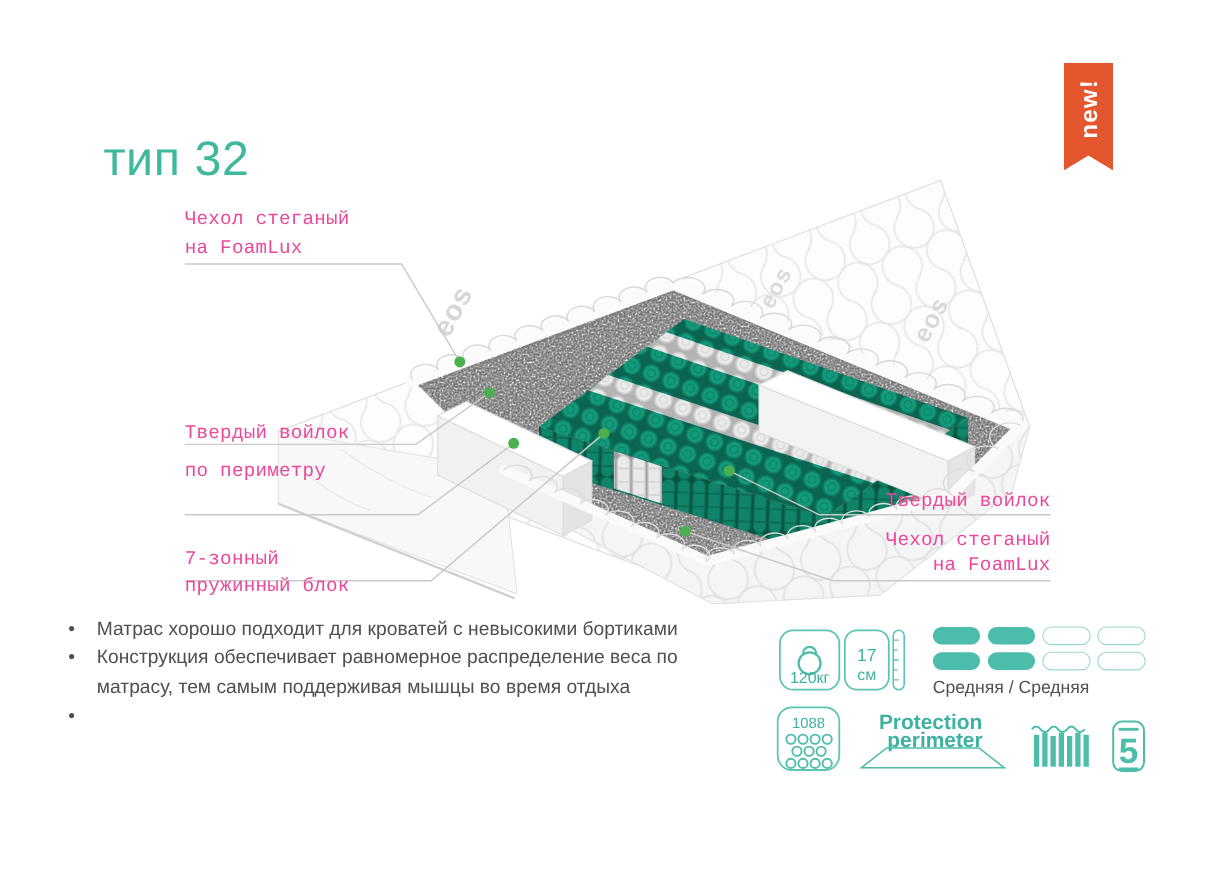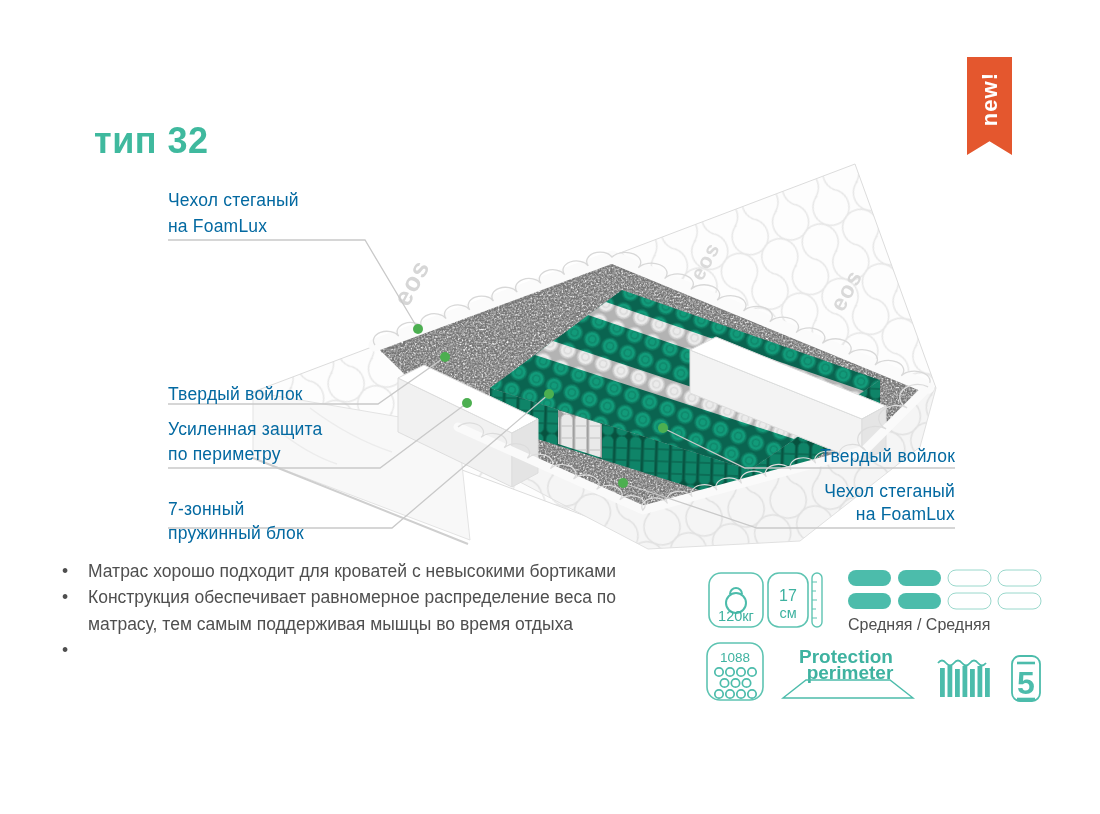--- a/index.html
+++ b/index.html
@@ -1,26 +1,26 @@
 <!DOCTYPE html>
 <html><head>
 <meta charset="utf-8">
 <style>
   html,body{margin:0;padding:0;background:#fff;}
   .page{position:relative;width:1100px;height:814px;background:#ffffff;overflow:hidden;
         font-family:"Liberation Sans", sans-serif;}
   .art{position:absolute;left:0;top:0;}
-  .title{position:absolute;left:94px;top:120px;font-size:36px;font-weight:700;
+  .title{position:absolute;left:94px;top:120px;font-size:44px;font-weight:400;
          color:#3fb99e;letter-spacing:.5px;}
   .ribbon{position:absolute;left:967px;top:57px;width:45px;height:98px;background:#e4572e;
           clip-path:polygon(0 0,100% 0,100% 100%,50% 86%,0 100%);
           display:flex;align-items:center;justify-content:center;}
   .ribbon span{writing-mode:vertical-rl;transform:rotate(180deg);color:#ffffff;
           font-weight:700;font-size:22px;letter-spacing:1px;margin-bottom:14px;}
-  .lbl{position:absolute;font-size:17.5px;color:#0369a1;letter-spacing:.2px;line-height:26px;}
+  .lbl{position:absolute;font-size:17.5px;color:#ec4899;letter-spacing:.2px;line-height:26px;font-family:Liberation Mono, monospace;}
   .lbl div{white-space:nowrap;}
   #lbl-cover-left{left:168px;top:187px;}
   #lbl-felt-left{left:168px;top:381px;}
   #lbl-perimeter{left:168px;top:417px;line-height:25px;}
   #lbl-springs{left:168px;top:479px;line-height:24px;margin-top:18px;}
   #lbl-felt-right{right:145px;top:443px;text-align:right;}
   #lbl-cover-right{right:145px;top:480px;line-height:23px;text-align:right;}
   .features{position:absolute;left:60px;top:558px;width:585px;margin:0;padding:0;list-style:none;
             font-size:17.5px;color:#4f4f4f;line-height:26.4px;}
   .features li{display:flex;}
@@ -254,21 +254,20 @@
 </div>
 
 <div class="lbl" id="lbl-cover-left">
   <div>Чехол стеганый</div>
   <div>на FoamLux</div>
 </div>
 <div class="lbl" id="lbl-felt-left">
   <div>Твердый войлок</div>
 </div>
 <div class="lbl" id="lbl-perimeter">
-  <div>Усиленная защита</div>
   <div>по периметру</div>
 </div>
 <div class="lbl" id="lbl-springs">
   <div>7-зонный</div>
   <div>пружинный блок</div>
 </div>
 <div class="lbl" id="lbl-felt-right">
   <div>Твердый войлок</div>
 </div>
 <div class="lbl" id="lbl-cover-right">

